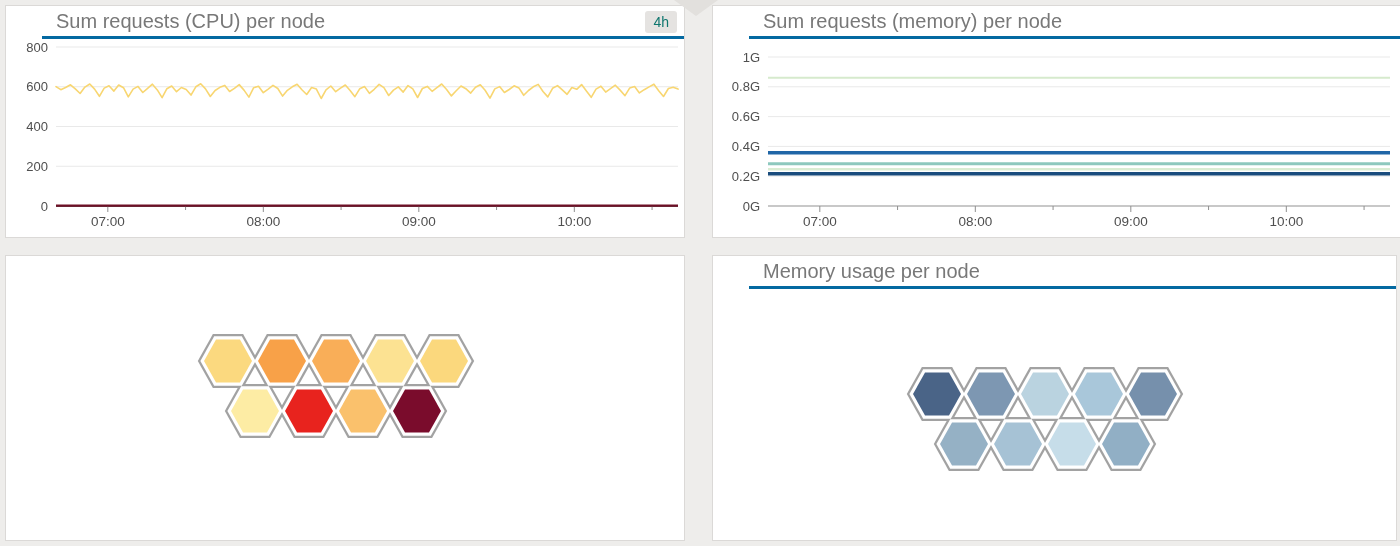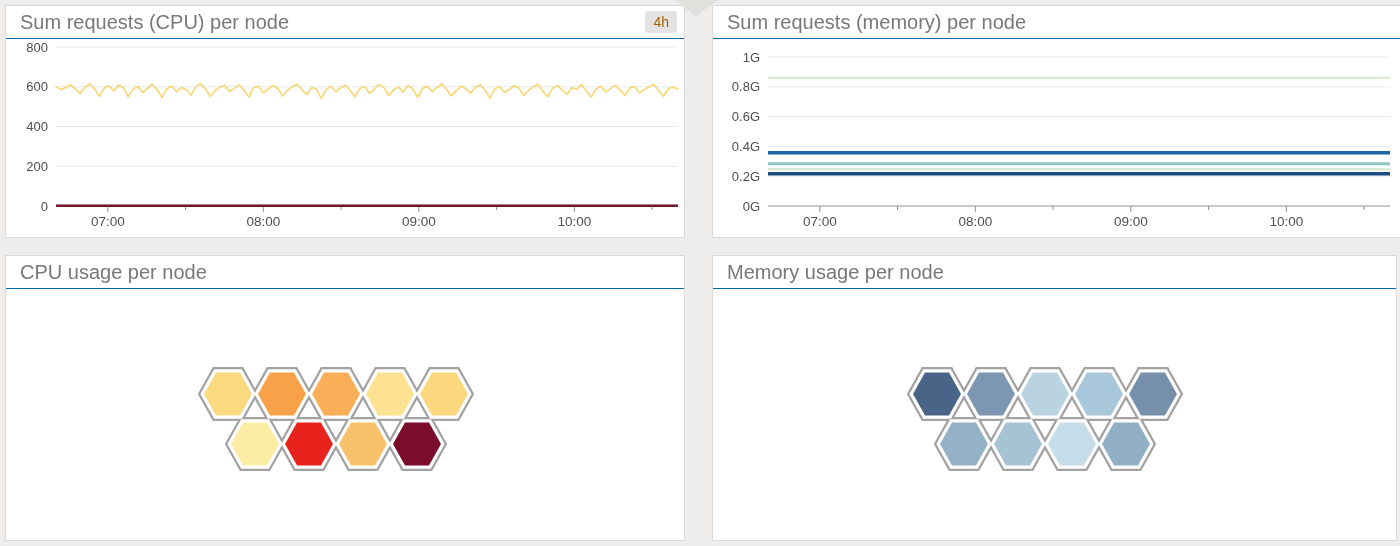--- a/index.html
+++ b/index.html
@@ -9,26 +9,26 @@
   }
   .panel{
     position:absolute;background:#ffffff;border:1px solid #dbd9d7;
     box-sizing:border-box;
   }
   .p-tl{left:5px;top:5px;width:680px;height:233px;}
   .p-tr{left:712px;top:5px;width:824px;height:233px;}
   .p-bl{left:5px;top:255px;width:680px;height:286px;}
   .p-br{left:712px;top:255px;width:685px;height:286px;}
   .panel-header{
-    position:relative;height:33px;border-bottom:1px solid #0369a1;
-    display:flex;align-items:center;padding-left:14px;box-sizing:border-box;
+    position:relative;height:33px;border-bottom:3px solid #0369a1;
+    display:flex;align-items:center;padding-left:14px;box-sizing:border-box;margin-left:36px;
   }
   .panel-title{font-size:20px;color:#787878;white-space:nowrap;}
   .badge{
-    position:absolute;right:7px;top:5px;background:#e5e3e1;color:#a16207;
+    position:absolute;right:7px;top:5px;background:#e5e3e1;color:#0f766e;
     font-size:14px;line-height:1;padding:4px 8px;border-radius:3px;
   }
   .panel-body{position:relative;overflow:hidden;}
   .panel-body svg{display:block;}
   svg text{font-family:"Liberation Sans",sans-serif;}
   .row-caret{
     position:absolute;left:674px;top:0;width:0;height:0;z-index:5;
     border-left:22px solid transparent;border-right:22px solid transparent;
     border-top:16px solid #e2e0dd;
   }
@@ -111,23 +111,20 @@
           <line x1="55" x2="677" y1="38.86" y2="38.86" stroke="#d6eacd" stroke-width="2"></line>
           <line x1="55" x2="677" y1="113.807" y2="113.807" stroke="#2066a7" stroke-width="3.4"></line>
           <line x1="55" x2="677" y1="124.83300000000001" y2="124.83300000000001" stroke="#8dc8be" stroke-width="3"></line>
           <line x1="55" x2="677" y1="130.197" y2="130.197" stroke="#d9ecd3" stroke-width="2.4"></line>
           <line x1="55" x2="677" y1="134.816" y2="134.816" stroke="#1a4c7d" stroke-width="3.4"></line>
         </svg>
     </div>
   </section>
 
   <section class="panel p-bl">
-    <header class="panel-header">
-      <span class="panel-title">CPU usage per node</span>
-    </header>
     <div class="panel-body">
       <svg width="680" height="252" viewBox="0 0 680 252">
           <polygon points="191.8,105.0 206.9,77.9 237.1,77.9 252.2,105.0 237.1,132.1 206.9,132.1" fill="#a2a2a2"></polygon>
           <polygon points="245.8,105.0 260.9,77.9 291.1,77.9 306.2,105.0 291.1,132.1 260.9,132.1" fill="#a2a2a2"></polygon>
           <polygon points="299.8,105.0 314.9,77.9 345.1,77.9 360.2,105.0 345.1,132.1 314.9,132.1" fill="#a2a2a2"></polygon>
           <polygon points="353.8,105.0 368.9,77.9 399.1,77.9 414.2,105.0 399.1,132.1 368.9,132.1" fill="#a2a2a2"></polygon>
           <polygon points="407.8,105.0 422.9,77.9 453.1,77.9 468.2,105.0 453.1,132.1 422.9,132.1" fill="#a2a2a2"></polygon>
           <polygon points="218.8,155.0 233.9,127.9 264.1,127.9 279.2,155.0 264.1,182.1 233.9,182.1" fill="#a2a2a2"></polygon>
           <polygon points="272.8,155.0 287.9,127.9 318.1,127.9 333.2,155.0 318.1,182.1 287.9,182.1" fill="#a2a2a2"></polygon>
           <polygon points="326.8,155.0 341.9,127.9 372.1,127.9 387.2,155.0 372.1,182.1 341.9,182.1" fill="#a2a2a2"></polygon>

